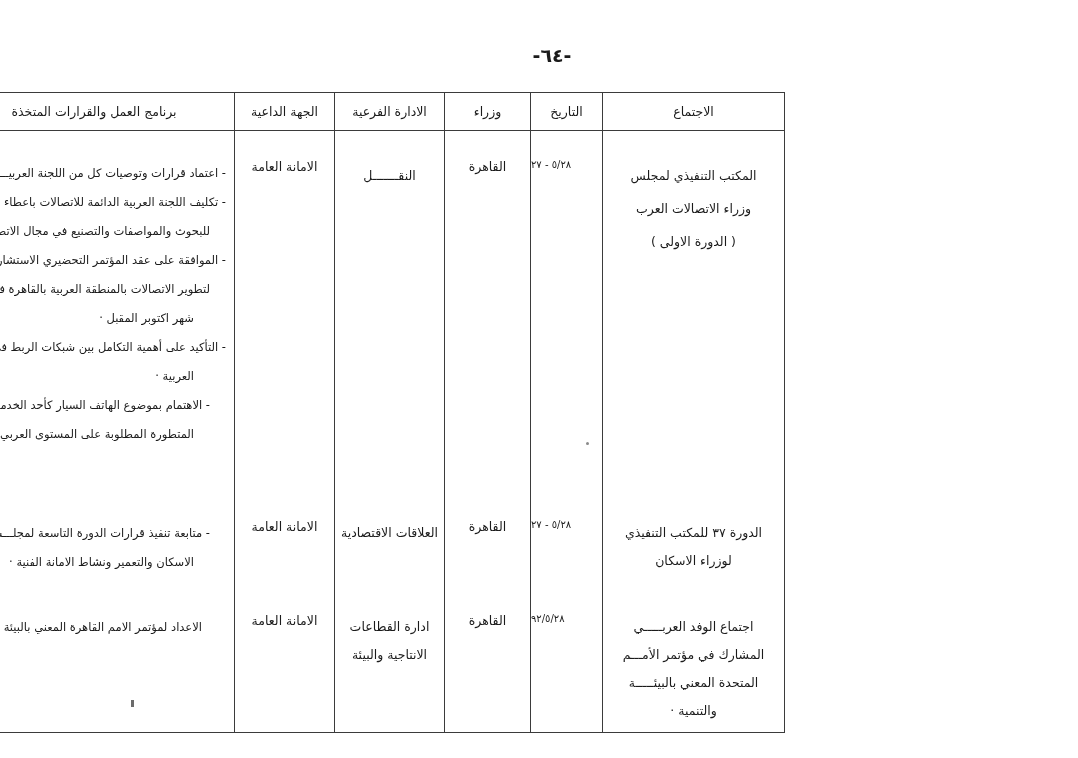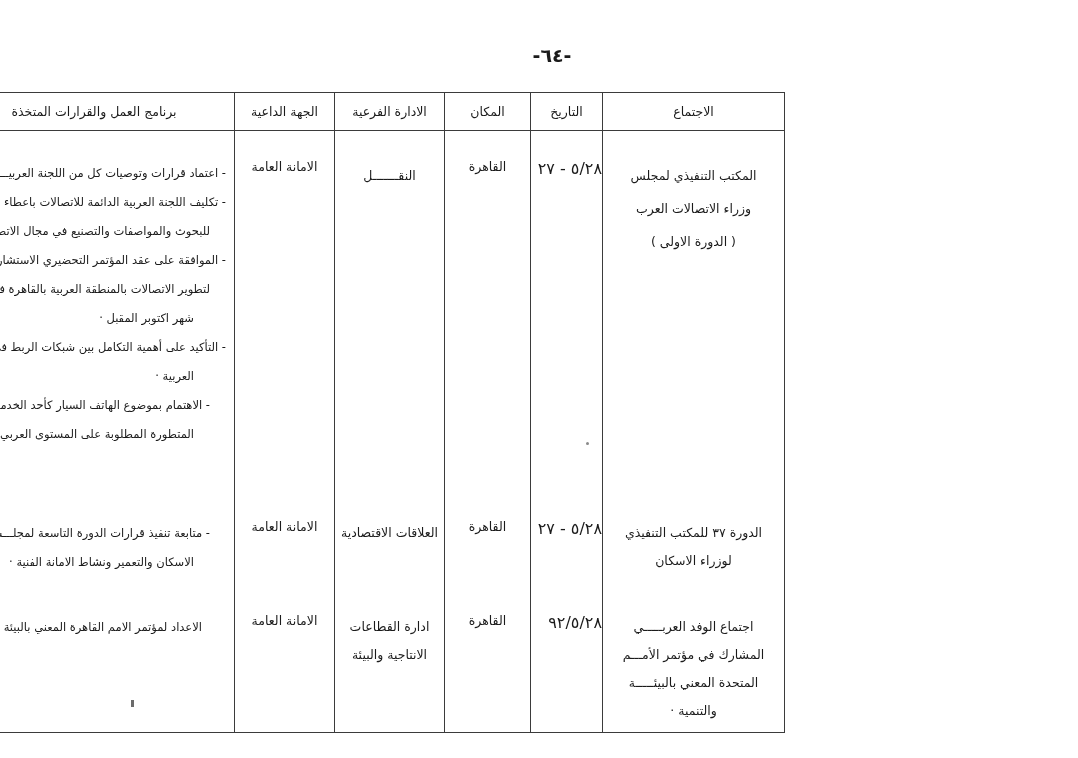--- a/index.html
+++ b/index.html
@@ -48,21 +48,21 @@
   .lh33 div{line-height:33px;}
   .lh28 div{line-height:28px;}
   .program .blk div{
     line-height:29px;white-space:nowrap;
     font-size:11.5px;text-align:right;
   }
   .program .blk div.bullet{padding-right:8px;}
   .program .blk div.cont{padding-right:24px;}
   .program .blk div.cont2{padding-right:40px;}
   .program .blk div.indent{padding-right:32px;}
-  .date-cell .blk{direction:ltr;text-align:right;font-size:16px;}
+  .date-cell .blk{direction:ltr;text-align:left;font-size:10px;}
   .loc-cell .blk, .dept-cell .blk, .body-cell .blk{font-size:12.5px;}
   .artifact-dot{
     position:absolute;left:586px;top:442px;width:3px;height:3px;
     background:#8a8a8a;border-radius:50%;
   }
   .artifact-tick{
     position:absolute;left:131px;top:700px;width:3px;height:7px;
     background:#6b6b6b;
   }
 </style>
@@ -70,21 +70,21 @@
 <body>
 
 <div class="page">
 
   <div class="page-number">-٦٤-</div>
 
   <div class="doc-table">
 
     <div class="th sep">الاجتماع</div>
     <div class="th sep">التاريخ</div>
-    <div class="th sep">المكان</div>
+    <div class="th sep">وزراء</div>
     <div class="th sep">الادارة الفرعية</div>
     <div class="th sep">الجهة الداعية</div>
     <div class="th">برنامج العمل والقرارات المتخذة</div>
 
     <div class="td sep body-cell">
       <div class="blk r1 center-lines lh33">
         <div>المكتب التنفيذي لمجلس</div>
         <div>وزراء الاتصالات العرب</div>
         <div>( الدورة الاولى )</div>
       </div>

